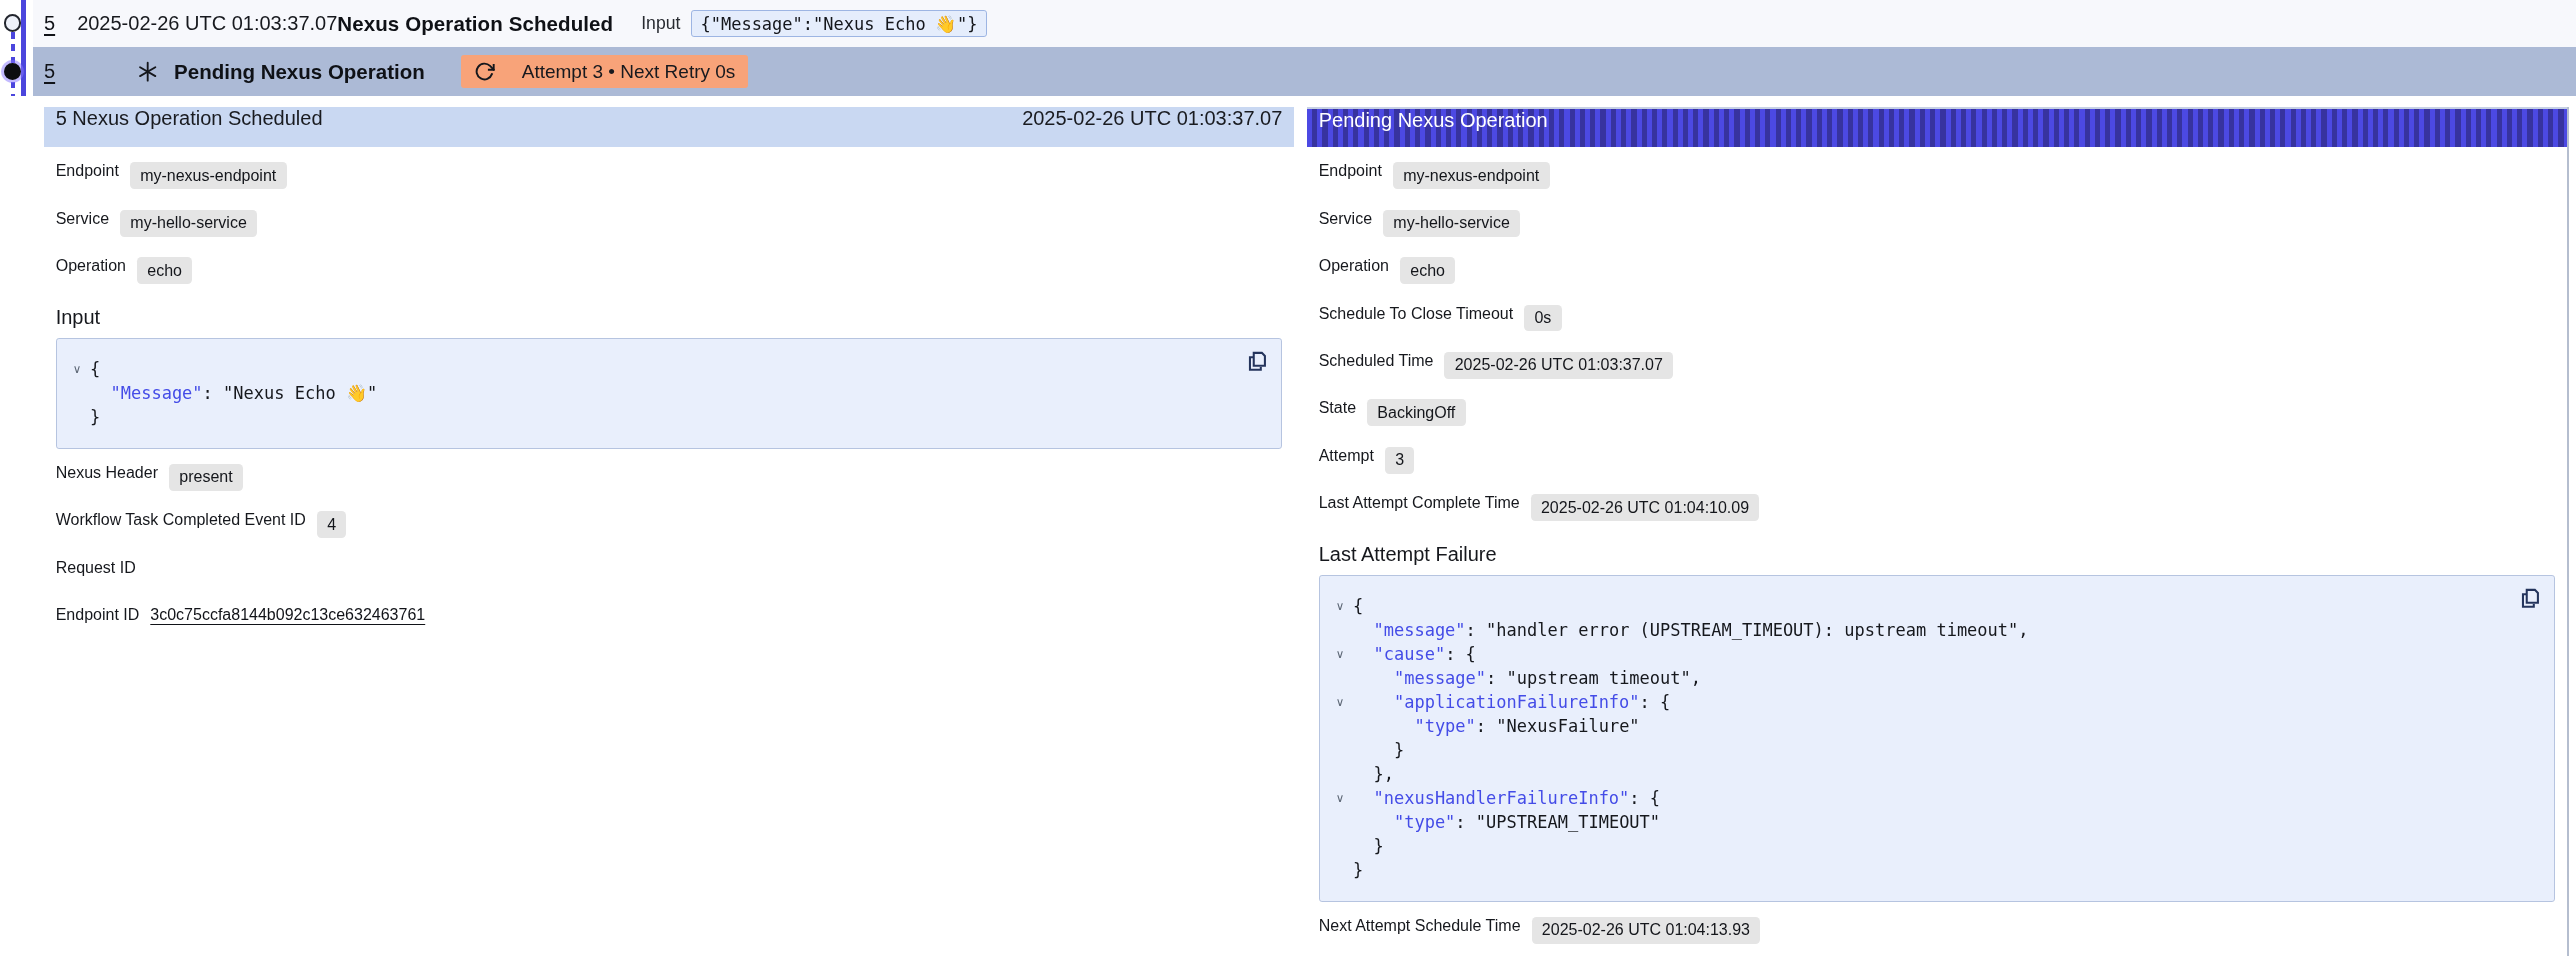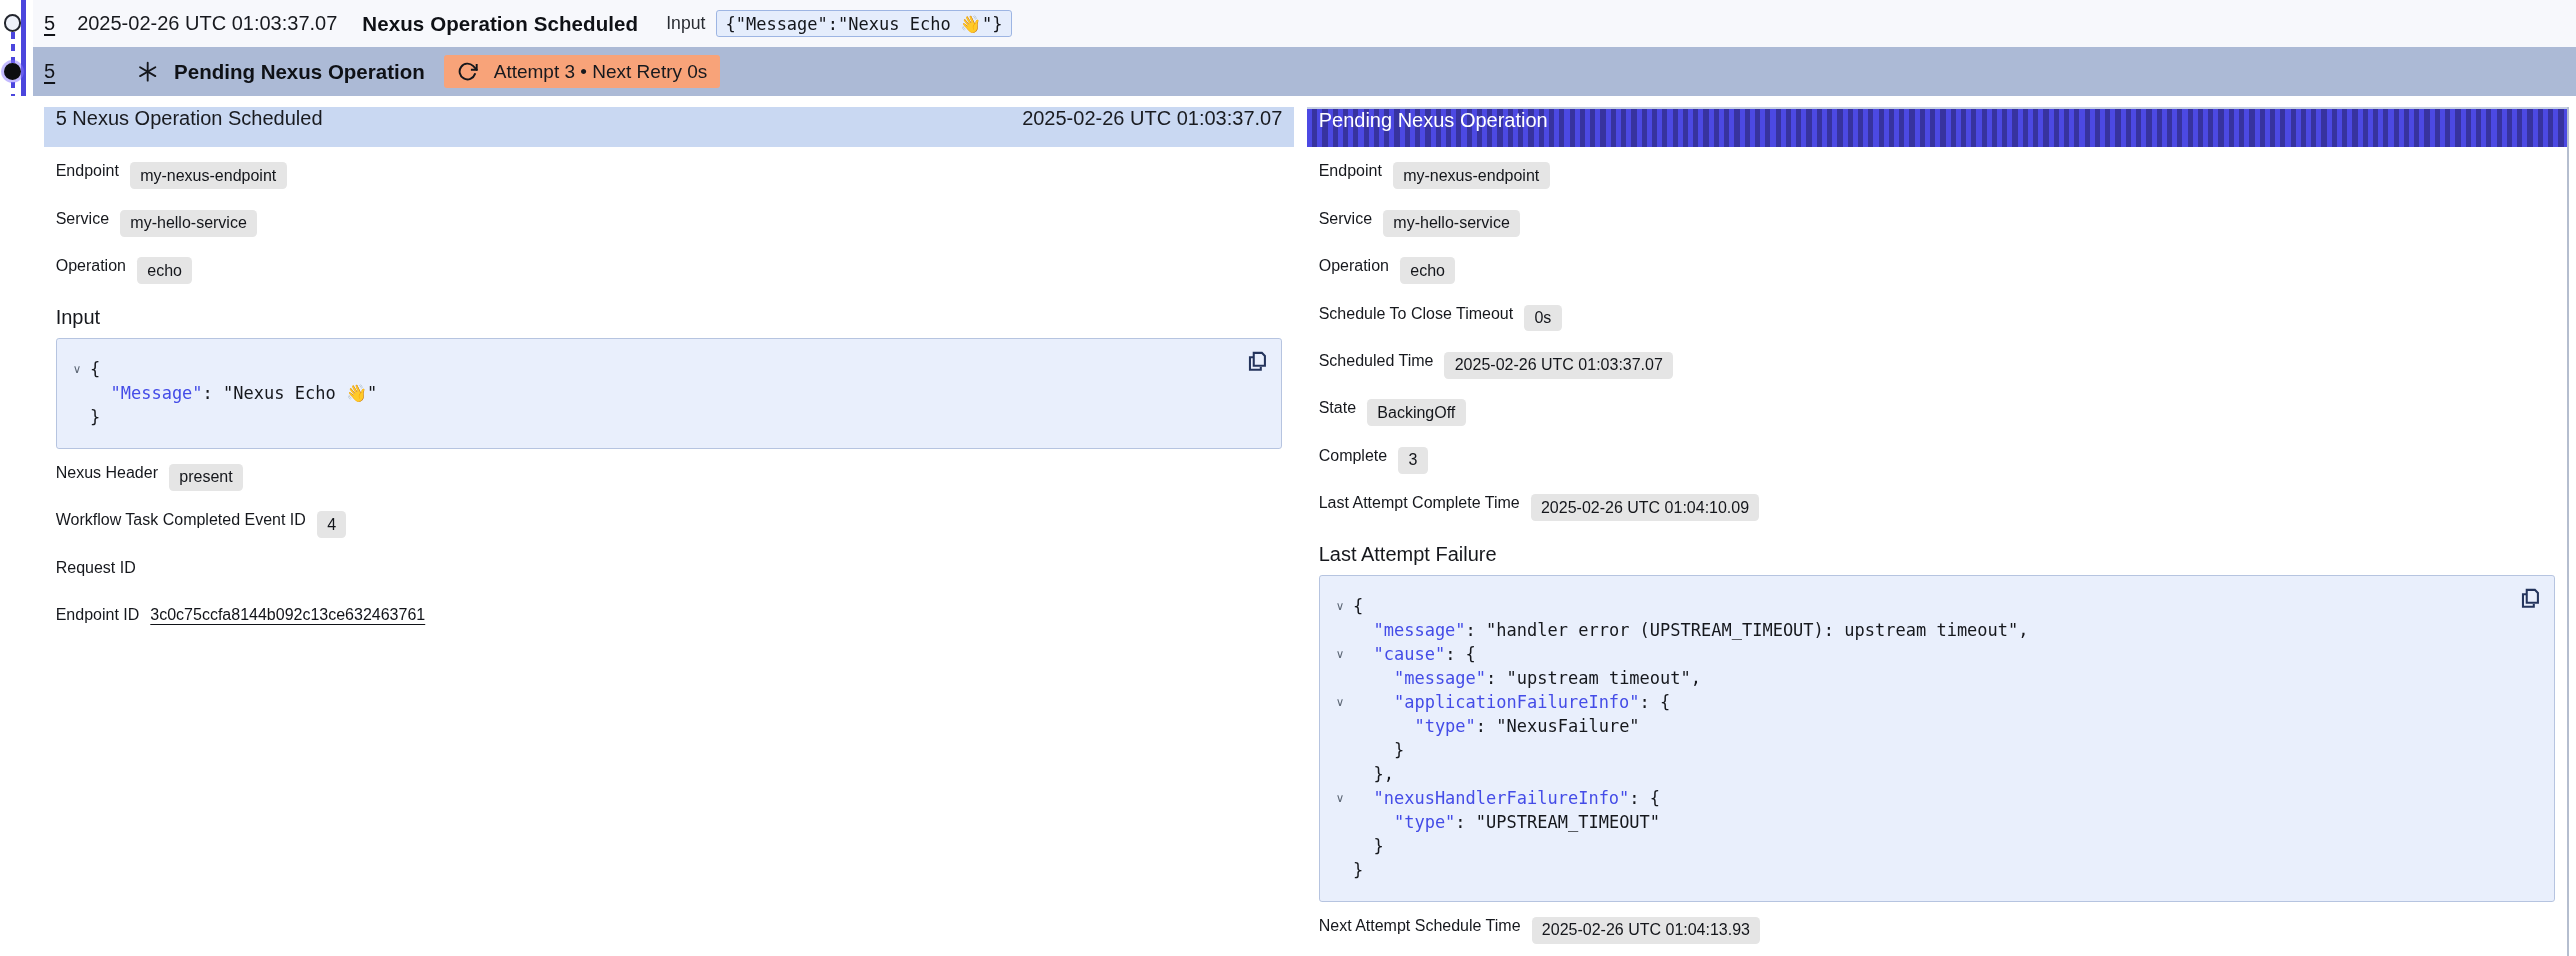--- a/index.html
+++ b/index.html
@@ -15,27 +15,27 @@
     border: 2.2px solid #23262e; background: #eef1f9; }
   .node-dot { position: absolute; left: 4.4px; top: 63px; width: 17px; height: 17px; border-radius: 50%;
     background: #0c0d10; box-shadow: 0 0 0 2.9px rgba(136,118,255,0.5); }
 
   
   .evt-row { margin-left: 33px; display: flex; align-items: center; padding-left: 11px; }
   .row-1 { height: 47px; background: #f7f8fc; }
   .row-2 { height: 49px; background: #acbad6; }
   .id-link { font-size: 20px; font-weight: 500; color: #111318; text-decoration: underline; text-underline-offset: 3.7px; cursor: pointer; }
   .evt-time { font-size: 20px; margin-left: 22px; color: #17191e; }
-  .evt-title { font-size: 20.5px; font-weight: 700; margin-left: 25px; color: #0f1116; letter-spacing: 0.1px; }
+  .evt-title { font-size: 20.5px; font-weight: 700; color: #0f1116; letter-spacing: 0.1px; }
   .input-label { font-size: 17.6px; margin-left: 28px; color: #282b31; }
   .input-chip { margin-left: 10.3px; font-family: "DejaVu Sans Mono", monospace; font-size: 17px; color: #14161b;
     background: #e5edfc; border: 1.5px solid #9db5e3; border-radius: 2.9px; padding: 2.9px 8.8px; }
   .spinner-wrap { margin-left: 81px; display: flex; align-items: center; }
   .row2-title { font-size: 20.5px; font-weight: 700; margin-left: 14.6px; color: #0f1116; }
-  .retry-badge { margin-left: 19px; display: flex; align-items: center; gap: 16px;
+  .retry-badge { margin-left: 36px; display: flex; align-items: center; gap: 27px;
     background: #f8a379; border-radius: 2.9px; padding: 5.1px 13px; }
   .retry-text { font-size: 19px; font-weight: 500; color: #17191e; }
 
   
   .main { display: flex; gap: 13px; margin-left: 44px; margin-top: 11px; align-items: flex-start; }
   .panel { background: #fff; }
   .panel-left { width: 1250px; }
   .panel-right { width: 1262px; border-right: 2.2px solid #b5becf; min-height: 849px; }
   .panel-hdr { height: 40px; display: flex; justify-content: space-between;
     padding: 0 11.7px; font-size: 20px; font-weight: 500; }
@@ -203,21 +203,21 @@
             <span class="field-label">Scheduled Time</span>
             <span class="field-value badge">2025-02-26 UTC 01:03:37.07</span>
           </div>
 
           <div class="field-row">
             <span class="field-label">State</span>
             <span class="field-value badge">BackingOff</span>
           </div>
 
           <div class="field-row">
-            <span class="field-label">Complete</span>
+            <span class="field-label">Attempt</span>
             <span class="field-value badge">3</span>
           </div>
 
           <div class="field-row">
             <span class="field-label">Last Attempt Complete Time</span>
             <span class="field-value badge">2025-02-26 UTC 01:04:10.09</span>
           </div>
         </div>
 
       <div class="section-label">Last Attempt Failure</div>

